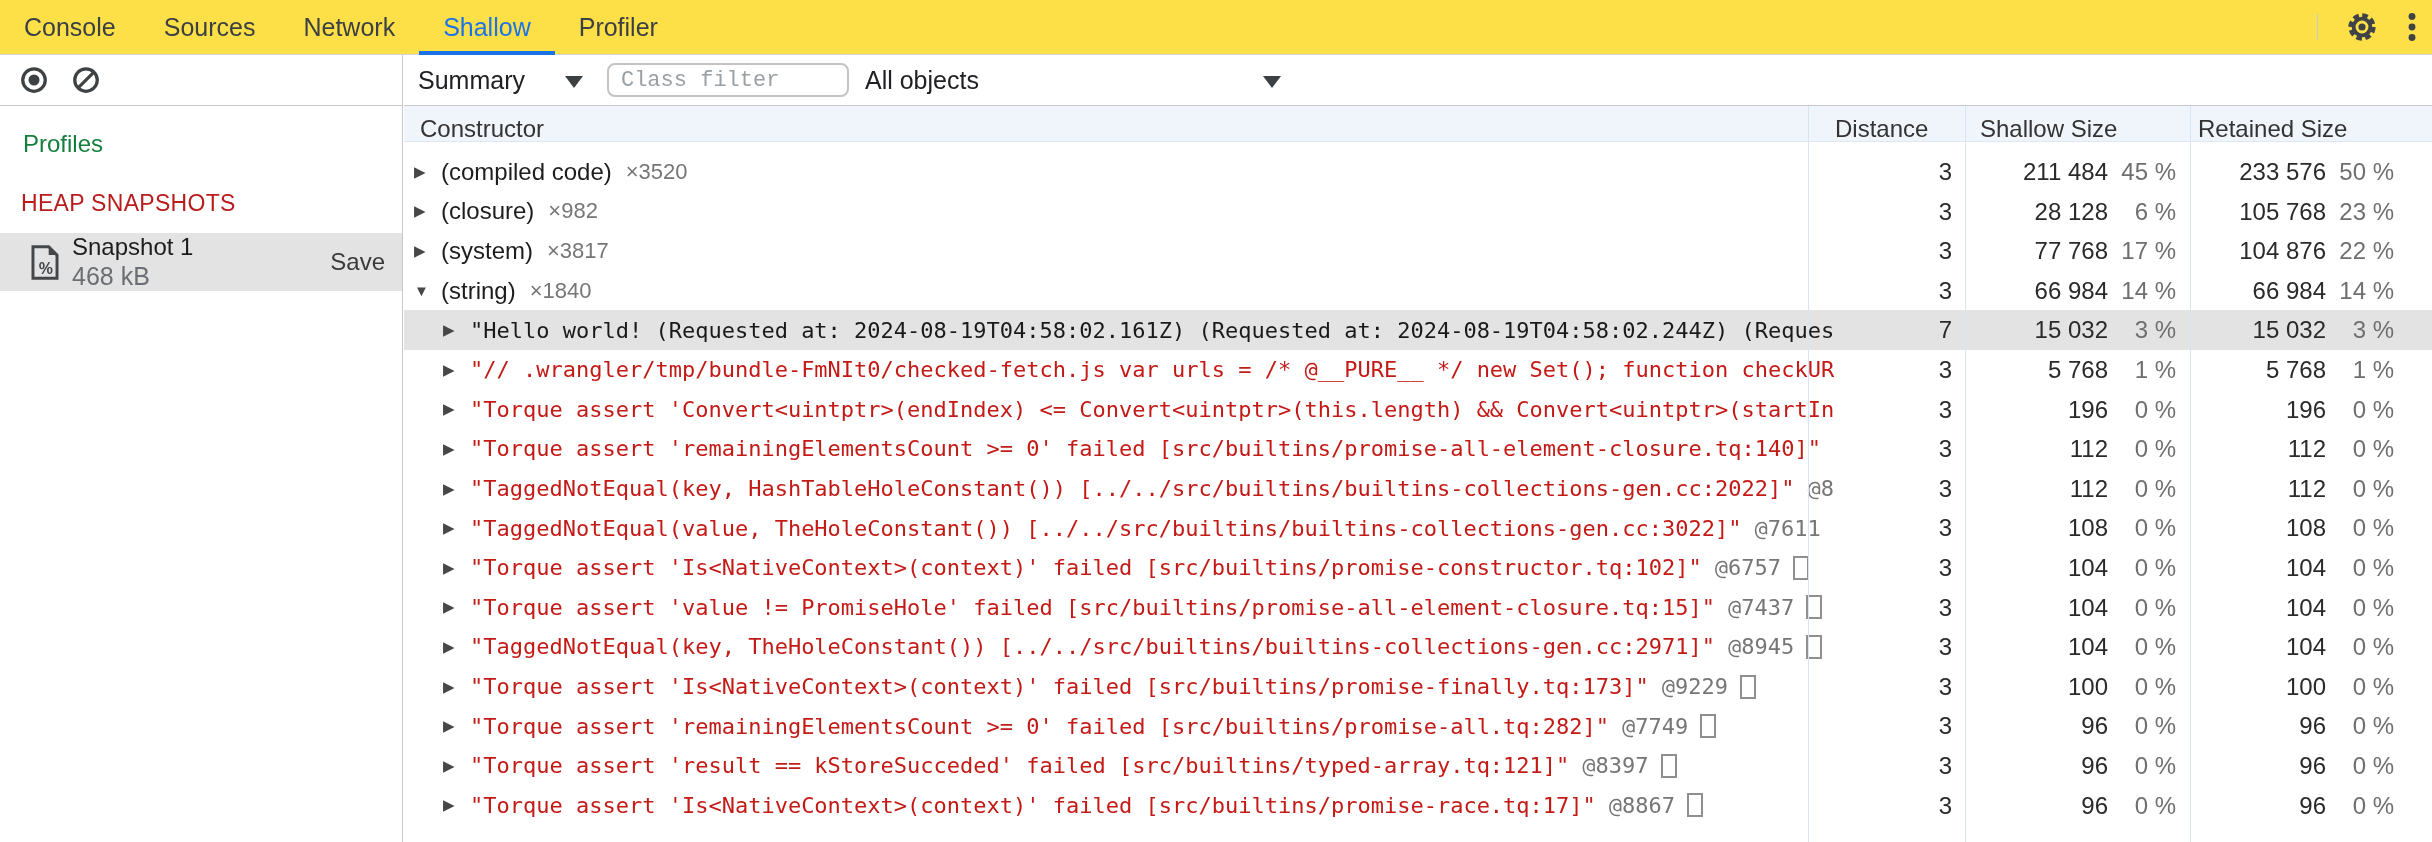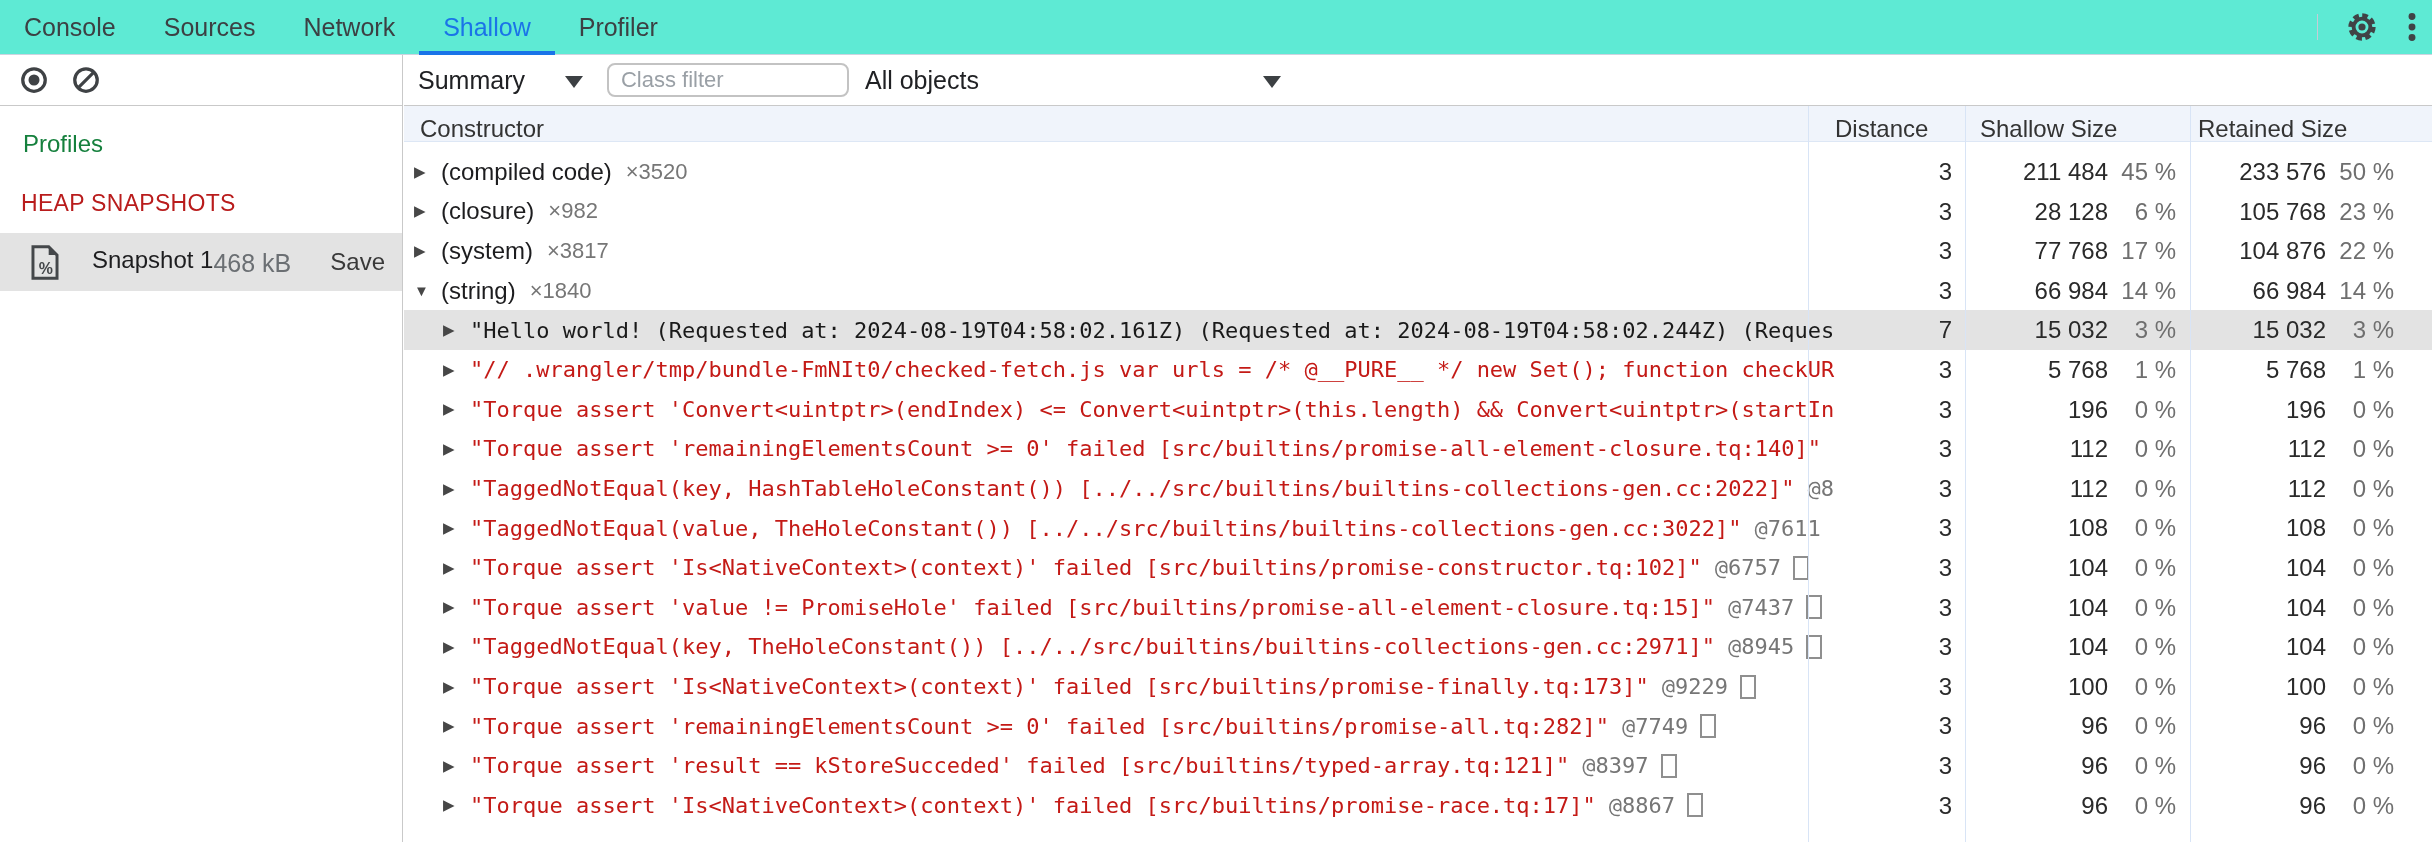--- a/index.html
+++ b/index.html
@@ -1,47 +1,47 @@
 <!DOCTYPE html>
 <html><head>
 <meta charset="utf-8">
 <style>
   html,body{margin:0;padding:0;background:#fff}
   .app{position:relative;width:2432px;height:842px;background:#fff;overflow:hidden;
        font-family:"Liberation Sans",sans-serif;color:#202124;}
 
   
-  .tabbar{position:absolute;top:0;left:0;right:0;height:54px;background:#5eead4;
+  .tabbar{position:absolute;top:0;left:0;right:0;height:54px;background:#fde047;
           border-bottom:1px solid #ccd4e0;display:flex;align-items:stretch}
   .tab{position:relative;padding:0 24px;font-size:25px;line-height:54px;color:#3c4043;cursor:default;white-space:nowrap}
   .tab.active{color:#1a73e8}
   .tab.active::after{content:"";position:absolute;left:0;right:0;bottom:-1px;height:4px;background:#1a73e8}
   .tabbar-right{position:absolute;right:14px;top:0;height:54px;display:flex;align-items:center;gap:26px}
   .vdiv{width:1px;height:26px;background:#c6ccd6}
 
   
   .sidebar{position:absolute;top:55px;left:0;width:403px;bottom:0;background:#fff;border-right:1px solid #c9c9c9;box-sizing:border-box}
   .side-toolbar{height:50px;border-bottom:1px solid #c9c9c9;display:flex;align-items:center;padding-left:19px;gap:22px}
   .profiles-label{margin:24px 0 16px 23px;font-size:24px;color:#15803d}
   .heap-title{margin:32px 0 16px 21px;font-size:23px;color:#b91c1c;letter-spacing:.3px}
   .snapshot{height:58px;background:#e3e3e3;display:flex;align-items:center;padding:0 17px 0 30px}
-  .snap-text{display:flex;flex-direction:row;margin-left:32px;line-height:1.1}
+  .snap-text{display:flex;flex-direction:column;margin-left:12px;line-height:1.1}
   .snap-name{font-size:24px;color:#1d1d1f}
   .snap-size{font-size:25px;color:#6b6f73;margin-top:3px}
   .save-link{margin-left:auto;font-size:24px;color:#3a3a3a;cursor:pointer}
 
   
   .main{position:absolute;top:55px;left:404px;right:0;bottom:0}
   .toolbar{height:50px;border-bottom:1px solid #c9c9c9;display:flex;align-items:center;font-size:25px;color:#202124}
   .summary-select{display:flex;align-items:center;margin-left:14px;cursor:pointer}
   .summary-select .lbl{white-space:nowrap}
   .arrow{width:0;height:0;border-left:9px solid transparent;border-right:9px solid transparent;border-top:12px solid #3c4043;margin-top:3px}
   .summary-select .arrow{margin-left:40px}
   .class-filter{margin-left:24px;width:214px;height:30px;border:2px solid #c3c3c3;border-radius:8px;
-                font-family:Liberation Sans, sans-serif;font-size:22px;color:#202124;padding:0 12px;outline:none}
+                font-family:Liberation Mono, monospace;font-size:22px;color:#202124;padding:0 12px;outline:none}
   .class-filter::placeholder{color:#9aa0a6}
   .objects-select{display:flex;align-items:center;justify-content:space-between;margin-left:16px;width:416px;cursor:pointer}
 
   
   .ghead{position:relative;height:36px;background:#f0f4fb;border-bottom:1px solid #dde7f5;box-sizing:border-box;font-size:24px;color:#333}
   .ghead span{position:absolute;top:0;line-height:45px;white-space:nowrap}
   .h-ctor{left:16px}.h-dist{left:1431px}.h-shal{left:1576px}.h-ret{left:1794px}
 
   
   .col-line{position:absolute;top:51px;bottom:0;width:1px;background:#d8e4f6;z-index:3}

